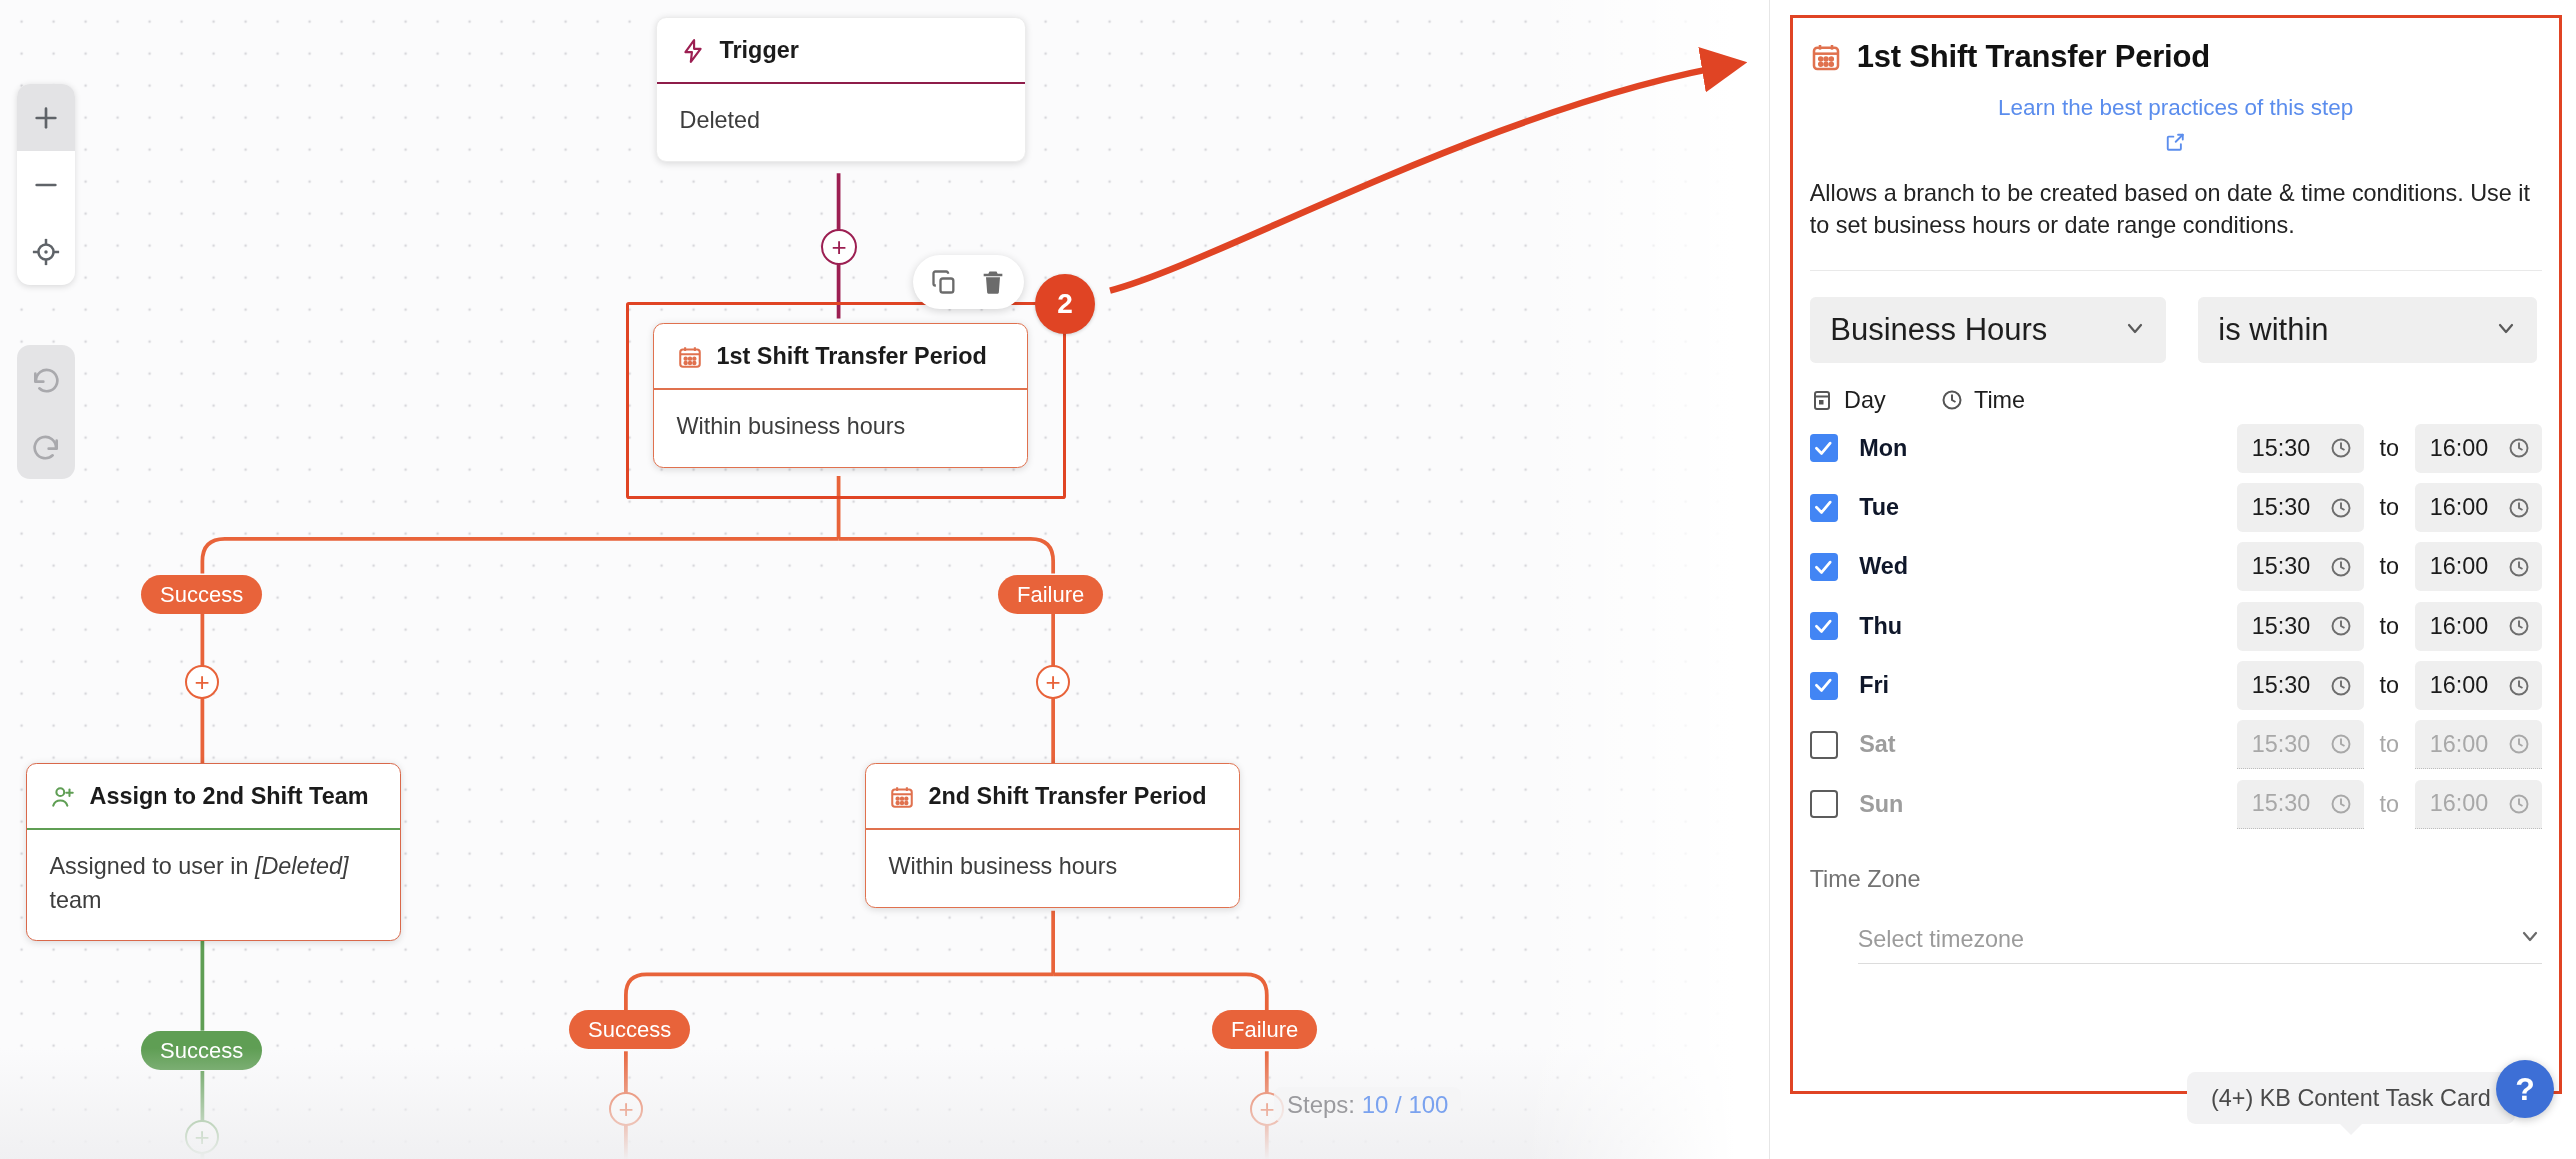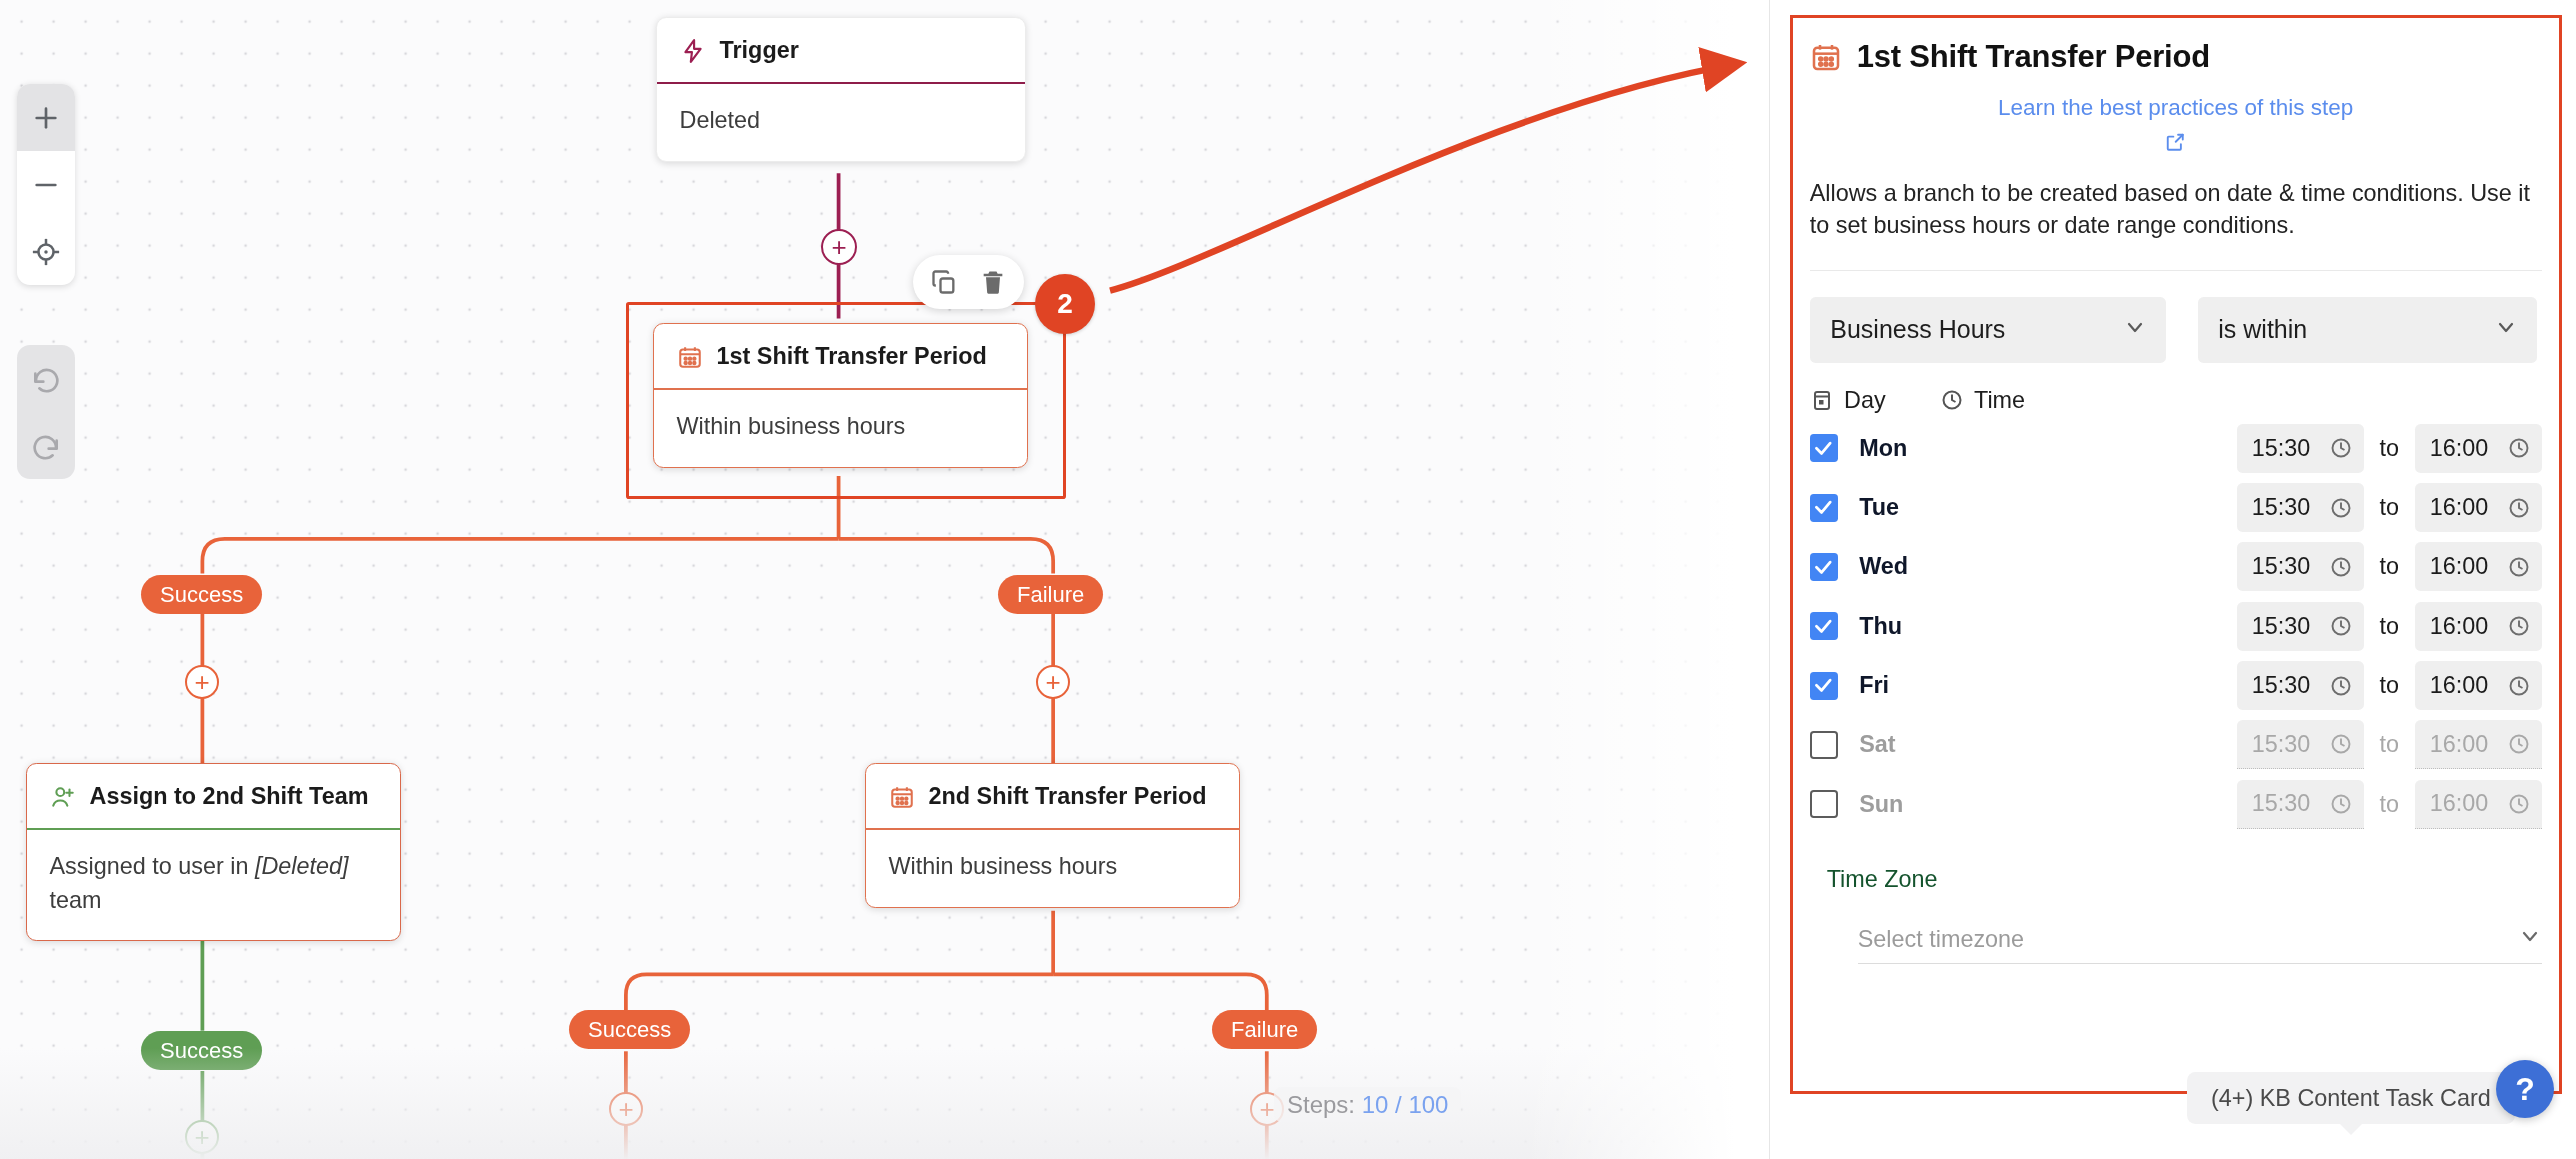--- a/index.html
+++ b/index.html
@@ -124,21 +124,21 @@
     margin-top:20.6px; font-size:22.5px; color:#5b8ded; cursor:pointer;
     display:flex; align-items:center; gap:9.4px;flex-direction:column;
   }
   #panel-desc { margin-top:24px; font-size:23.4px; color:#232323; line-height:1.38; }
   .hr { height:0.9px; background:#e9e9e9; margin:28px 0 0 0; }
 
   .selects { display:flex; gap:32px; margin-top:26px; }
   .sel {
     height:66px; background:#efefef; border-radius:5.6px;
     display:flex; align-items:center; justify-content:space-between;
-    padding:0 19px 0 20.6px; font-size:25px; color:#1e1e1e; cursor:pointer;
+    padding:0 19px 0 20.6px; font-size:31px; color:#1e1e1e; cursor:pointer;
   }
   .sel.a { width:356px; }
   .sel.b { width:339px; }
   .chev { color:#5a5a5a; }
 
   .col-heads { display:flex; margin-top:24px; font-size:23.4px; color:#1e1e1e; }
   .col-heads .ch { display:flex; align-items:center; gap:10.3px; }
   .col-heads .ch.day { width:130px; }
 
   .day-row { display:flex; align-items:center; height:49px; margin-top:10.3px; }
@@ -155,21 +155,21 @@
     width:127px; height:49px; background:#efefef; border-radius:5.6px;
     display:flex; align-items:center; justify-content:space-between;
     padding:0 10.3px 0 15px; font-size:23.4px; color:#1b1b1b; cursor:pointer;
   }
   .tf.dim { color:#a8a8a8; border-bottom:1.9px dotted #bdbdbd; border-radius:5.6px 5.6px 0 0; }
   .tf .clk { color:#6d6d6d; display:flex; }
   .tf.dim .clk { color:#a8a8a8; }
   .to-lbl { width:51px; text-align:center; font-size:23.4px; color:#1b1b1b; }
   .to-lbl.dim { color:#a8a8a8; }
 
-  #tz-label { margin-top:37px; font-size:23.4px; color:#14532d;margin-left:17px; }
+  #tz-label { margin-top:37px; font-size:23.4px; color:#737373; }
   #tz-select {
     margin-top:22.5px; height:49px; border-bottom:0.9px solid #dcdcdc;
     display:flex; align-items:center; justify-content:space-between;
     font-size:23.4px; color:#9b9b9b; cursor:pointer;margin-left:48px;
   }
 
   
   #chat-tip {
     position:absolute; left:2187px; top:1072px; height:52px; padding:0 24px;
     background:#f2f2f3; border-radius:8.4px; display:flex; align-items:center;

